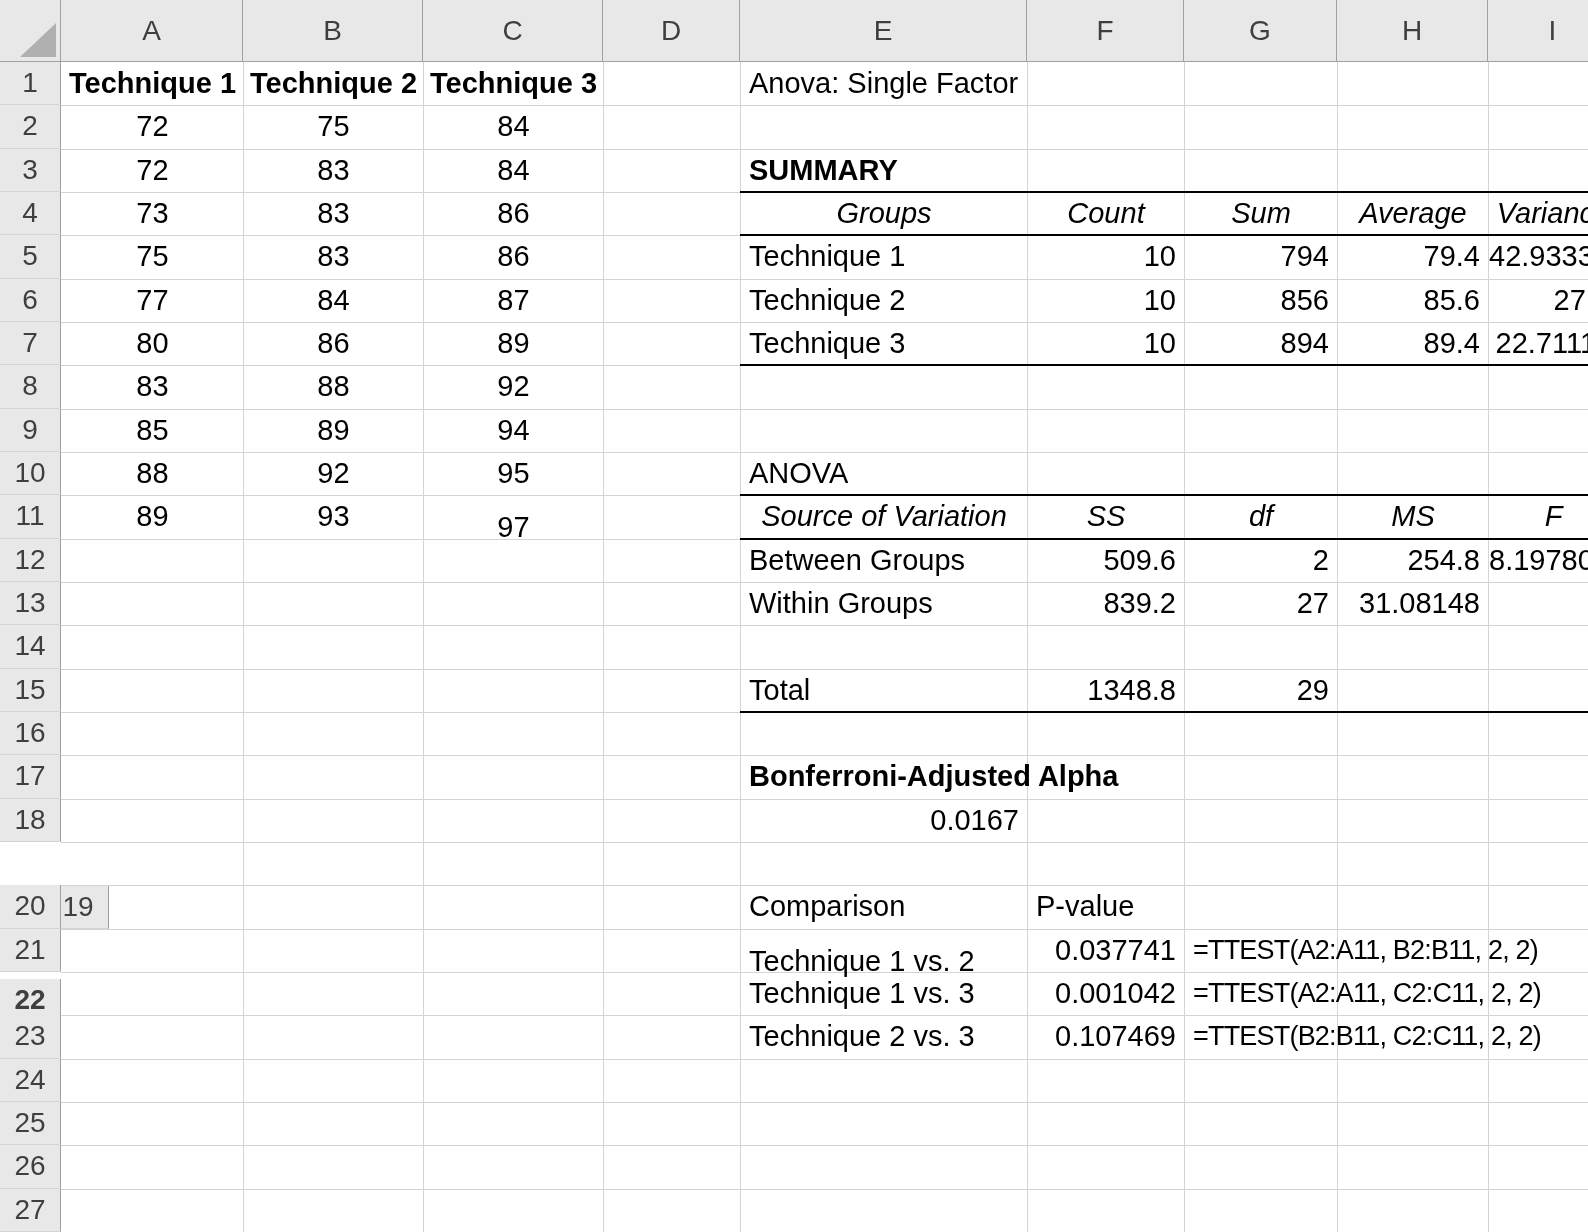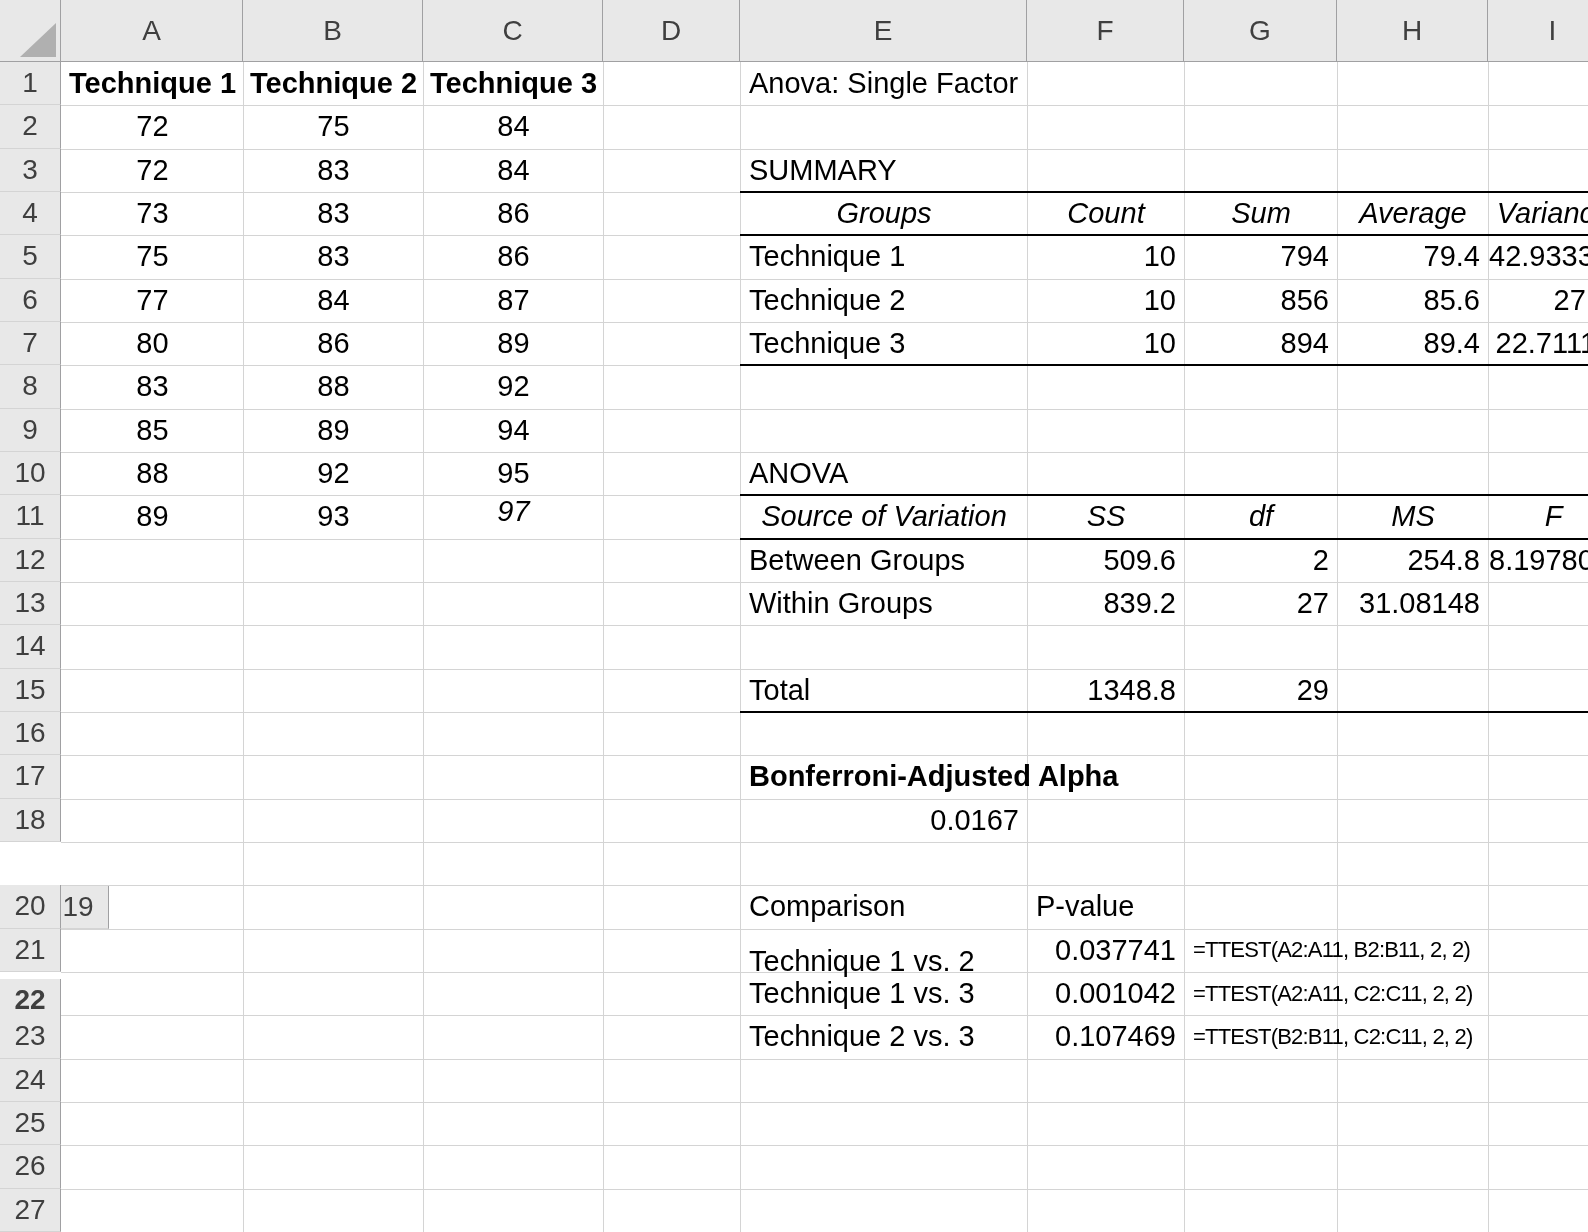--- a/index.html
+++ b/index.html
@@ -34,21 +34,21 @@
   .cell {
     position:absolute; box-sizing:border-box; padding:0 8px;
     display:flex; align-items:center; white-space:nowrap; overflow:visible;
     line-height:1;
   }
   .align-left   { justify-content:flex-start; }
   .align-center { justify-content:center; }
   .align-right  { justify-content:flex-end; }
   .bold   { font-weight:bold; }
   .italic { font-style:italic; }
-  .formula { font-size:22px; letter-spacing:-0.8px; }
+  .formula { font-size:27px; letter-spacing:-0.8px; }
 </style>
 </head>
 <body>
 
 <div id="sheet">
   <div class="corner">
     <div class="tri"></div>
   </div>
   <div id="colheads">
       <div class="colhead" style="left: 61px; width: 182px;">A</div>
@@ -162,22 +162,22 @@
       <div class="cell align-center" style="left: 244px; width: 179px; top: 495.333px; height: 43.3333px;">93</div>
       <div class="cell align-center" style="left: 424px; width: 179px; top: 105.333px; height: 43.3333px;">84</div>
       <div class="cell align-center" style="left: 424px; width: 179px; top: 148.667px; height: 43.3333px;">84</div>
       <div class="cell align-center" style="left: 424px; width: 179px; top: 192px; height: 43.3333px;">86</div>
       <div class="cell align-center" style="left: 424px; width: 179px; top: 235.333px; height: 43.3333px;">86</div>
       <div class="cell align-center" style="left: 424px; width: 179px; top: 278.666px; height: 43.3333px;">87</div>
       <div class="cell align-center" style="left: 424px; width: 179px; top: 322px; height: 43.3333px;">89</div>
       <div class="cell align-center" style="left: 424px; width: 179px; top: 365.333px; height: 43.3333px;">92</div>
       <div class="cell align-center" style="left: 424px; width: 179px; top: 408.666px; height: 43.3333px;">94</div>
       <div class="cell align-center" style="left: 424px; width: 179px; top: 452px; height: 43.3333px;">95</div>
-      <div class="cell align-center" style="left: 424px; width: 179px; top: 490px; height: 43.3333px; font-style: italic;">97</div>
-      <div class="cell align-left" style="left: 741px; width: 286px; top: 148.667px; height: 43.3333px;">SUMMARY</div>
+      <div class="cell align-center" style="left: 424px; width: 179px; top: 506px; height: 43.3333px;">97</div>
+      <div class="cell align-left" style="left: 741px; width: 286px; top: 148.667px; height: 43.3333px; font-weight: bold;">SUMMARY</div>
       <div class="cell align-center italic" style="left: 741px; width: 286px; top: 192px; height: 43.3333px;">Groups</div>
       <div class="cell align-center italic" style="left: 1028px; width: 156px; top: 192px; height: 43.3333px;">Count</div>
       <div class="cell align-center italic" style="left: 1185px; width: 152px; top: 192px; height: 43.3333px;">Sum</div>
       <div class="cell align-center italic" style="left: 1338px; width: 150px; top: 192px; height: 43.3333px; font-style: italic;">Average</div>
       <div class="cell align-center italic" style="left: 1489px; width: 129px; top: 192px; height: 43.3333px;">Variance</div>
       <div class="cell align-left" style="left: 741px; width: 286px; top: 235.333px; height: 43.3333px;">Technique 1</div>
       <div class="cell align-right" style="left: 1028px; width: 156px; top: 235.333px; height: 43.3333px;">10</div>
       <div class="cell align-right" style="left: 1185px; width: 152px; top: 235.333px; height: 43.3333px;">794</div>
       <div class="cell align-right" style="left: 1338px; width: 150px; top: 235.333px; height: 43.3333px;">79.4</div>
       <div class="cell align-right" style="left: 1489px; width: 129px; top: 235.333px; height: 43.3333px;">42.93333</div>

